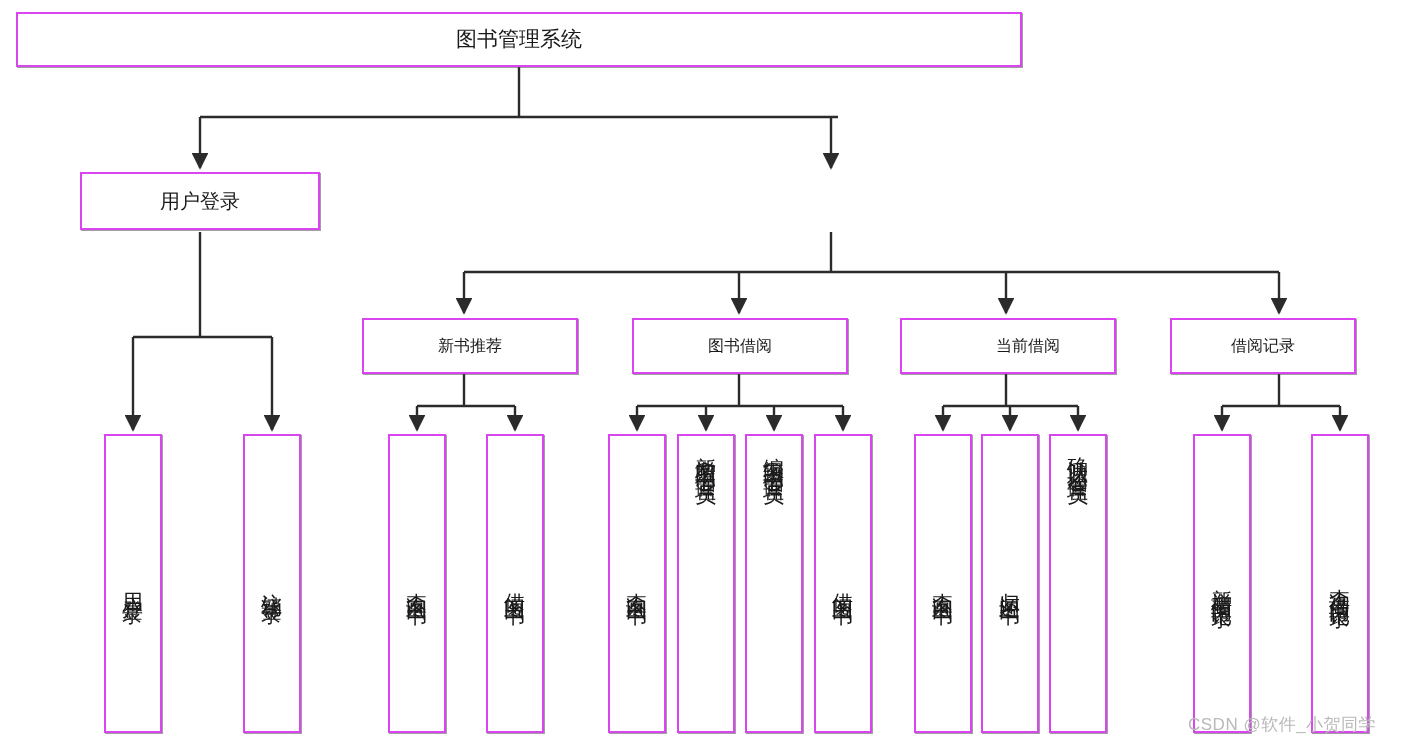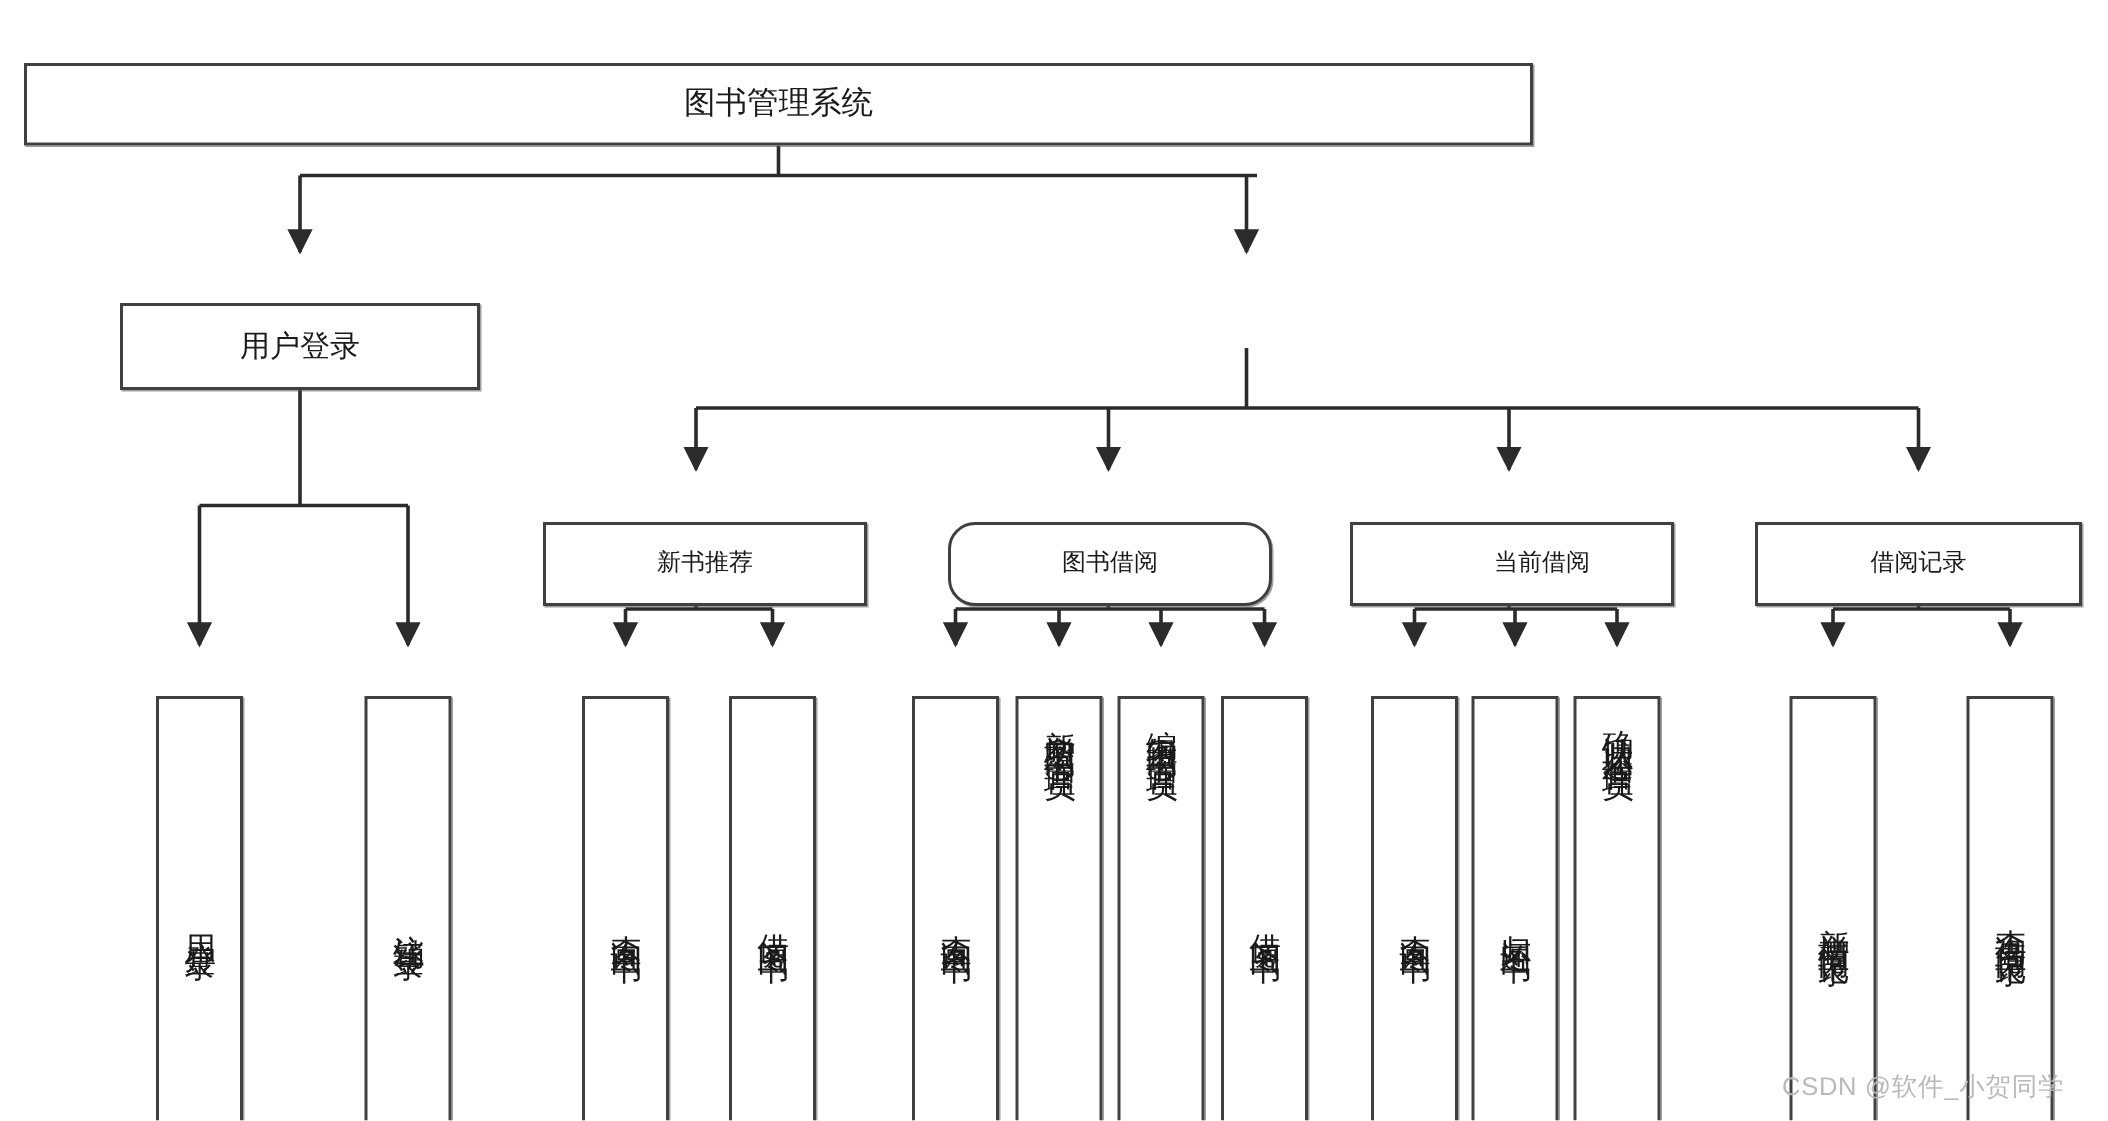--- a/index.html
+++ b/index.html
@@ -24,27 +24,26 @@
     left: 0;
     top: 0;
     width: 1405px;
     height: 747px;
     pointer-events: none;
   }
   .node {
     position: absolute;
     box-sizing: border-box;
     background: #ffffff;
-    border: 2px solid #404040;
+    border: 2px solid #d946ef;
     box-shadow: 1px 1px 0 rgba(80,80,80,0.55);
     display: flex;
     align-items: center;
     justify-content: center;
     z-index: 3;
-    margin-top: 30px;
   }
   .node-label {
     display: block;
     text-align: center;
     line-height: 1.15;
     white-space: nowrap;
     color: #1a1a1a;
   }
   .node.root .node-label { font-size: 21px; }
   .node.level1 .node-label { font-size: 20px; }
@@ -141,29 +140,29 @@
 
   <div class="node level1" style="left:80px; top:172px; width:240px; height:58px;">
     <span class="node-label">用户登录</span>
   </div>
 
 
   <div class="node level2" style="left:362px; top:318px; width:216px; height:56px;">
     <span class="node-label">新书推荐</span>
   </div>
 
-  <div class="node level2" style="left:632px; top:318px; width:216px; height:56px;border-radius:18px;">
+  <div class="node level2" style="left:632px; top:318px; width:216px; height:56px;">
     <span class="node-label">图书借阅</span>
   </div>
 
   <div class="node level2" style="left:900px; top:318px; width:216px; height:56px;padding-left:40px;">
     <span class="node-label">当前借阅</span>
   </div>
 
-  <div class="node level2" style="left:1170px; top:318px; width:218px; height:56px;">
+  <div class="node level2" style="left:1170px; top:318px; width:186px; height:56px;">
     <span class="node-label">借阅记录</span>
   </div>
 
   <div class="node leaf centered" style="left:104px; top:434px; width:58px; height:299px;">
     <span class="node-label">用户登录</span>
   </div>
 
   <div class="node leaf centered" style="left:243px; top:434px; width:58px; height:299px;">
     <span class="node-label">注销登录</span>
   </div>

